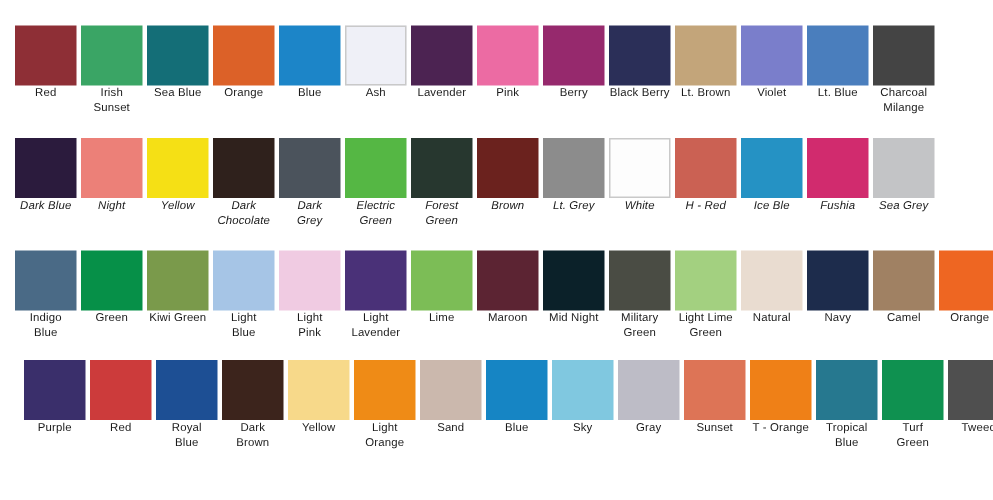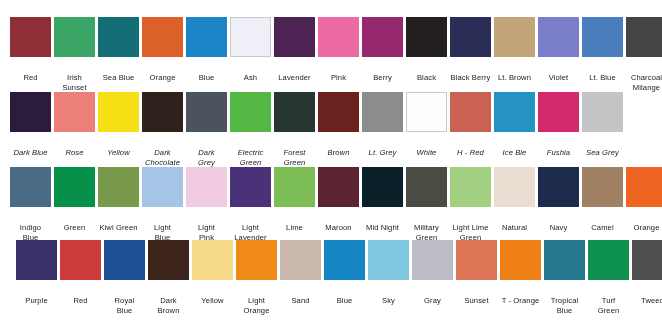--- a/index.html
+++ b/index.html
@@ -46,21 +46,21 @@
   .swatch-chip {
     width: 41px;
     height: 40px;
     box-sizing: border-box;
     display: block;
   }
   .swatch-chip.bordered {
     border: 1px solid #c9c9c9;
   }
   .swatch-label {
-    margin-top: 16px;
+    margin-top: 0;
     font-size: 7.6px;
     line-height: 9.6px;
     color: #1a1a1a;
     text-align: center;
     width: 48px;
     letter-spacing: 0.1px;
     white-space: pre-line;
     font-family: "Liberation Sans", sans-serif;
   }
 </style>
@@ -100,24 +100,20 @@
       </div>
       <div class="swatch-cell">
         <div class="swatch-chip" title="Pink" style="background-color: rgb(236, 107, 163);"></div>
         <div class="swatch-label">Pink</div>
       </div>
       <div class="swatch-cell">
         <div class="swatch-chip" title="Berry" style="background-color: rgb(150, 41, 109);"></div>
         <div class="swatch-label">Berry</div>
       </div>
       <div class="swatch-cell">
-        <div class="swatch-chip" title="Black" style="background-color: rgb(35, 31, 32);"></div>
-        <div class="swatch-label">Black</div>
-      </div>
-      <div class="swatch-cell">
         <div class="swatch-chip" title="Black Berry" style="background-color: rgb(43, 47, 88);"></div>
         <div class="swatch-label">Black Berry</div>
       </div>
       <div class="swatch-cell">
         <div class="swatch-chip" title="Lt. Brown" style="background-color: rgb(195, 165, 122);"></div>
         <div class="swatch-label">Lt. Brown</div>
       </div>
       <div class="swatch-cell">
         <div class="swatch-chip" title="Violet" style="background-color: rgb(122, 126, 203);"></div>
         <div class="swatch-label">Violet</div>
@@ -132,21 +128,21 @@
 Milange</div>
       </div>
     </div>
   <div class="swatch-row row-2">
       <div class="swatch-cell">
         <div class="swatch-chip" title="Dark Blue" style="background-color: rgb(43, 27, 61);"></div>
         <div class="swatch-label">Dark Blue</div>
       </div>
       <div class="swatch-cell">
         <div class="swatch-chip" title="Rose" style="background-color: rgb(236, 128, 120);"></div>
-        <div class="swatch-label">Rose</div>
+        <div class="swatch-label">Night</div>
       </div>
       <div class="swatch-cell">
         <div class="swatch-chip" title="Yellow" style="background-color: rgb(245, 224, 21);"></div>
         <div class="swatch-label">Yellow</div>
       </div>
       <div class="swatch-cell">
         <div class="swatch-chip" title="Dark Chocolate" style="background-color: rgb(47, 33, 28);"></div>
         <div class="swatch-label">Dark
 Chocolate</div>
       </div>

